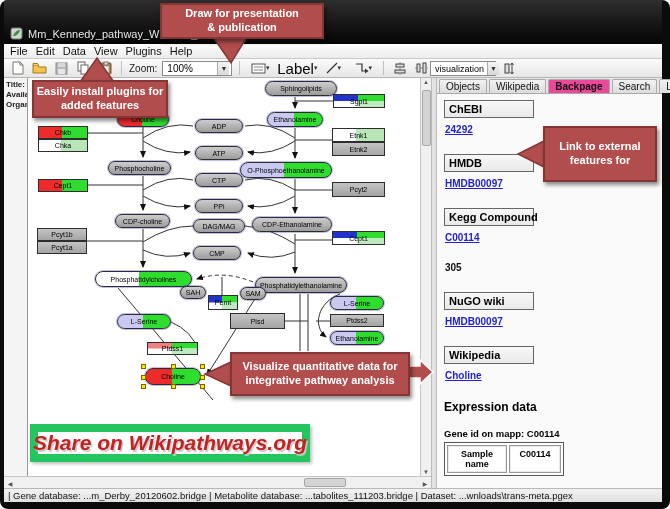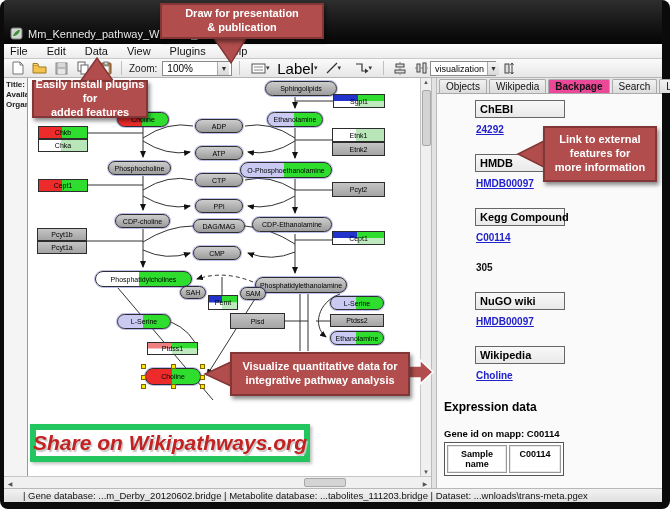--- a/index.html
+++ b/index.html
@@ -6,21 +6,21 @@
   html,body { width:670px; height:509px; font-family:"Liberation Sans", sans-serif; }
   .stage { position:relative; width:670px; height:509px; background:#0b0b0b; border-radius:8px; overflow:hidden; }
 
   
   .titlebar { position:absolute; left:4px; right:8px; top:0; height:44px;
     background:linear-gradient(#2e2e2e,#161616 55%,#050505); }
   .title-row { position:absolute; left:6px; bottom:4px; display:flex; align-items:center; gap:5px; }
   .title-text { color:#e8e8e8; font-size:11px; text-shadow:0 1px 1px #000; white-space:nowrap; }
   .menubar { position:absolute; left:4px; right:8px; top:44px; height:15px;
     background:linear-gradient(#fdfdfd,#ececec); border-bottom:1px solid #c9c9c9;
-    display:flex; align-items:center; padding-left:6px; gap:19px; font-size:11px; color:#111; }
+    display:flex; align-items:center; padding-left:6px; gap:8px; font-size:11px; color:#111; }
   .menu-item { cursor:default; }
   .toolbar { position:absolute; left:4px; right:8px; top:59px; height:19px;
     background:linear-gradient(#fbfbfb,#e6e6e6); border-bottom:1px solid #b5b5b5;
     display:flex; align-items:center; gap:5px; padding-left:5px; font-size:10px; }
   .tbtn { width:17px; height:16px; display:flex; align-items:center; justify-content:center; }
   .tsep { width:1px; height:14px; background:#c0c0c0; margin:0 2px; }
   .combo { height:15px; background:#fff; border:1px solid #8a8a8a; display:flex; align-items:center;
     font-size:10px; padding:0 2px 0 4px; gap:3px; }
   .combo .caret { font-size:7px; color:#333; background:linear-gradient(#f4f4f4,#d8d8d8);
     border-left:1px solid #aaa; height:100%; display:flex; align-items:center; padding:0 2px; }
@@ -40,30 +40,30 @@
     border:1px solid #a8a8a8; border-radius:2px; }
   .scroll-arrow { position:absolute; font-size:6px; color:#555; width:100%; text-align:center; }
   .hscroll { position:absolute; left:4px; top:476px; width:427px; height:12px; background:#f0f0f0;
     border-top:1px solid #c5c5c5; }
   .hthumb { position:absolute; left:300px; top:1px; width:42px; height:9px; background:#d4d4d4;
     border:1px solid #a8a8a8; border-radius:2px; }
   .splitter { position:absolute; left:431px; top:78px; width:6px; height:410px; background:#e2e2e2;
     border-left:1px solid #bbb; border-right:1px solid #bbb; }
   .statusbar { position:absolute; left:4px; top:488px; width:658px; height:14px;
     background:linear-gradient(#f2f2f2,#e0e0e0); border-top:1px solid #b8b8b8;
-    font-size:9.5px; color:#111; display:flex; align-items:center; padding-left:19px; white-space:nowrap; overflow:hidden; }
+    font-size:9.5px; color:#111; display:flex; align-items:center; padding-left:4px; white-space:nowrap; overflow:hidden; }
 
   
   .rightpanel { position:absolute; left:437px; top:78px; width:225px; height:410px; background:#fafafa; }
   .tabs { display:flex; height:16px; background:#e6e6e6; border-bottom:1px solid #aaa; padding-top:1px; }
   .tab { font-size:10px; color:#111; padding:1px 6px 0; border:1px solid #aaa; border-bottom:none;
     background:linear-gradient(#f2f2f2,#dcdcdc); margin-left:2px; border-radius:2px 2px 0 0; white-space:nowrap; }
   .tab.active { background:#ec4899; font-weight:bold; position:relative; top:0; }
   .panelbody { position:relative; height:393px; overflow:hidden; padding:6px 0 0 7px; }
-  .section { margin-bottom:19px;margin-left:31px; }
+  .section { margin-bottom:19px; }
   .sec-header { width:90px; min-width:90px; border:1px solid #666; background:linear-gradient(#f8f8f8,#e9e9e9);
     font-size:11px; font-weight:bold; color:#000; padding:2px 4px; white-space:nowrap; }
   .sec-value { margin:6px 0 0 1px; font-size:10px; font-weight:bold; }
   .sec-value a { color:#2222cc; }
   .sec-value.plain { color:#111; text-decoration:none; font-weight:bold; }
   .exp-title { font-size:12px; font-weight:bold; color:#000; margin:8px 0 14px; }
   .mapp-label { font-size:9.5px; font-weight:bold; color:#000; margin-bottom:3px; }
   .exp-table { border:1px solid #555; background:#fff; display:inline-block; padding:1px; }
   .exp-row { display:flex; }
   .exp-cell { border:1px solid #999; box-shadow:inset 0 0 0 1px #e8e8e8; background:#fff; font-size:9px; font-weight:bold;
@@ -87,21 +87,21 @@
   .fill-redgrad2 { background-image:linear-gradient(90deg,#ef8080 0 48%,#2fdd2f 48%),linear-gradient(90deg,#ffffff 0 48%,#bfe9bf 48%);
     background-size:100% 50%,100% 50%; background-position:top,bottom; background-repeat:no-repeat; }
   .handle { position:absolute; width:5px; height:5px; background:#ffe400; border:1px solid #7a6500; z-index:3; }
 
   
   .callout { position:absolute; background:#b14d4d; border:2px solid #833636; color:#fff;
     font-weight:bold; font-size:11px; text-align:center; display:flex; flex-direction:column;
     justify-content:center; line-height:1.25; box-shadow:2px 3px 4px rgba(0,0,0,.45); z-index:10; }
   .tail { position:absolute; overflow:visible; z-index:9; }
   .share-box { position:absolute; left:30px; top:424px; width:280px; height:38px; background:#fff;
-    border:6px solid #22c55e; display:flex; align-items:center; justify-content:center; z-index:10;
+    border:8px solid #22c55e; display:flex; align-items:center; justify-content:center; z-index:10;
     box-shadow:2px 2px 3px rgba(0,0,0,.25); }
   .share-text { font-size:21px; font-weight:bold; font-style:italic; color:#c32222;
     text-shadow:1.5px 1.5px 1px #c9c9c9; white-space:nowrap; }
 </style>
 </head>
 <body>
 
 <div class="stage">
 
   <div class="titlebar">
@@ -463,32 +463,31 @@
   </div>
 
   <div class="callout" style="left:160px; top:3px; width:164px; height:36px" id="callout-draw">
       <div>Draw for presentation</div>
       <div>&amp; publication</div>
     </div>
   <svg class="tail" style="left:205px; top:37px" width="50" height="28">
     <polygon points="8,0 42,0 26,26" fill="#b14d4d" stroke="#833636" stroke-width="1.5"></polygon>
   </svg>
 
-  <div class="callout" style="left:32px; top:80px; width:116px; height:38px" id="callout-plugins">
+  <div class="callout" style="left:32px; top:80px; width:136px; height:38px" id="callout-plugins">
       <div>Easily install plugins for</div>
       <div>added features</div>
     </div>
   <svg class="tail" style="left:72px; top:56px" width="50" height="26">
     <polygon points="8,26 42,26 25,2" fill="#b14d4d" stroke="#833636" stroke-width="1.5"></polygon>
   </svg>
 
   <div class="callout" style="left:543px; top:126px; width:114px; height:56px" id="callout-link">
       <div>Link to external</div>
       <div>features for</div>
-      <div>more information</div>
     </div>
   <svg class="tail" style="left:515px; top:138px" width="30" height="32">
     <polygon points="29,3 29,29 3,16" fill="#b14d4d" stroke="#833636" stroke-width="1.5"></polygon>
   </svg>
 
   <div class="callout" style="left:230px; top:352px; width:180px; height:44px" id="callout-visualize">
       <div>Visualize quantitative data for</div>
       <div>integrative pathway analysis</div>
     </div>
   <svg class="tail" style="left:202px; top:360px" width="30" height="28">

